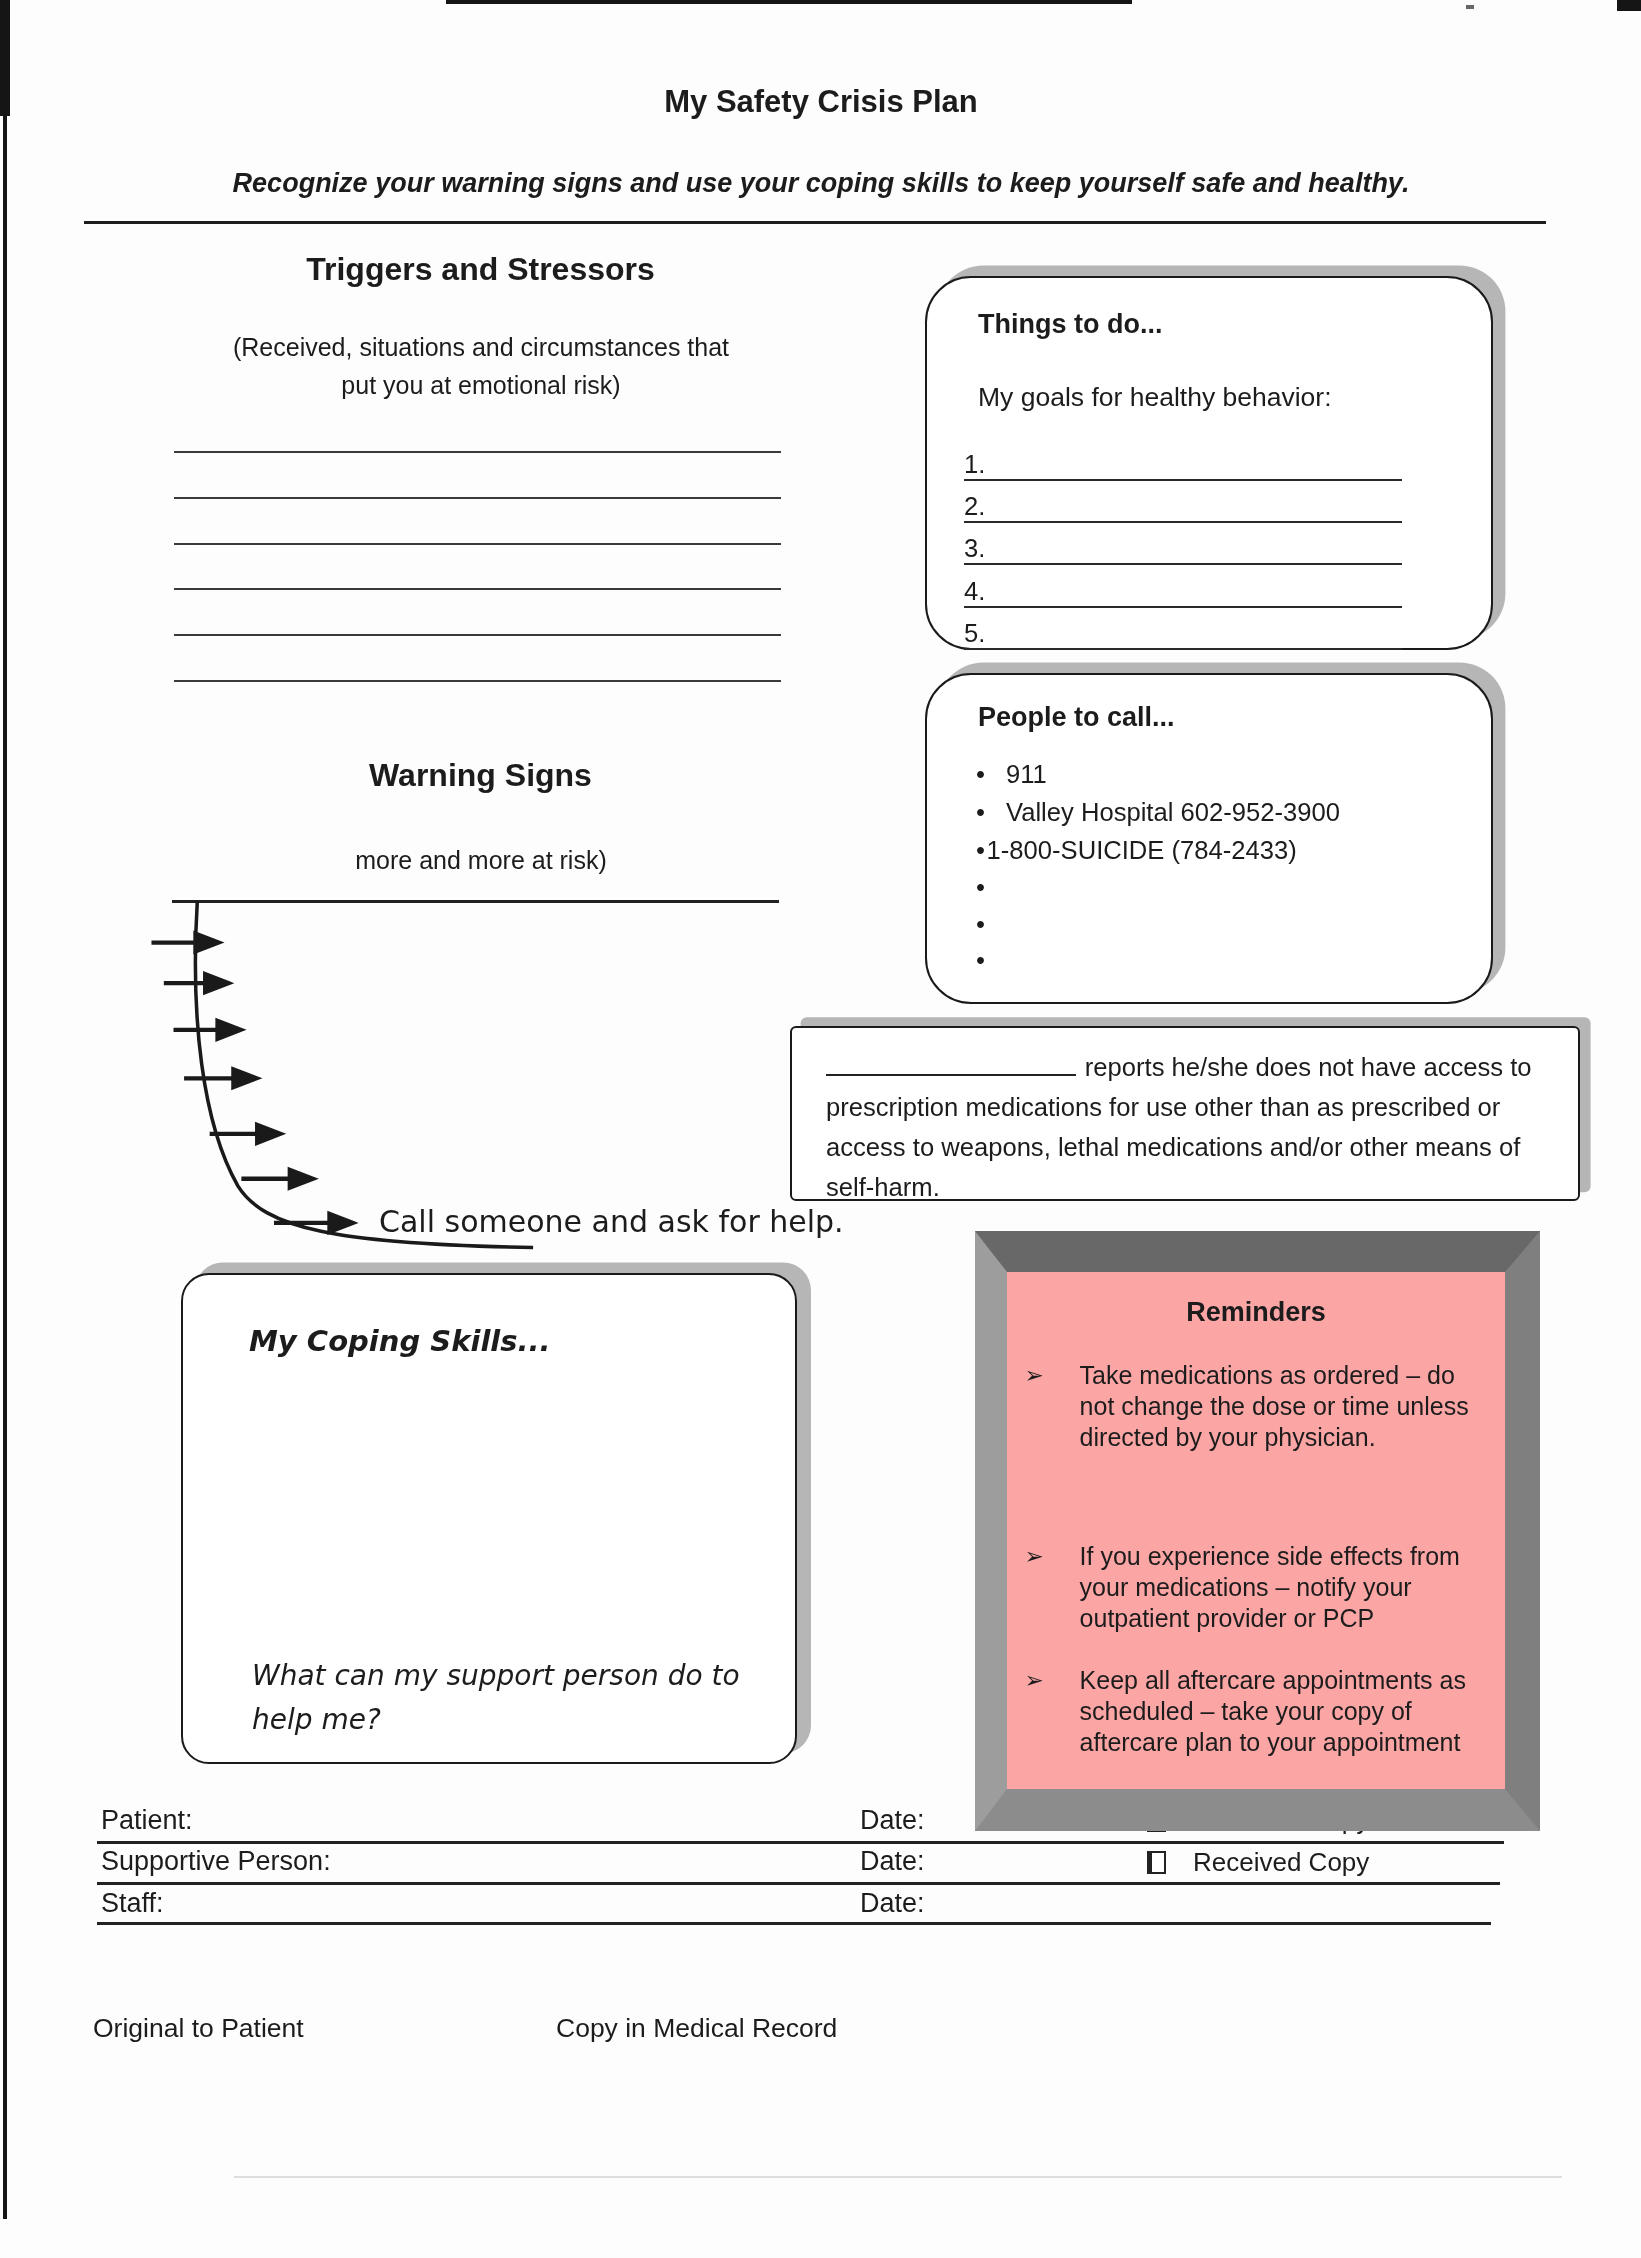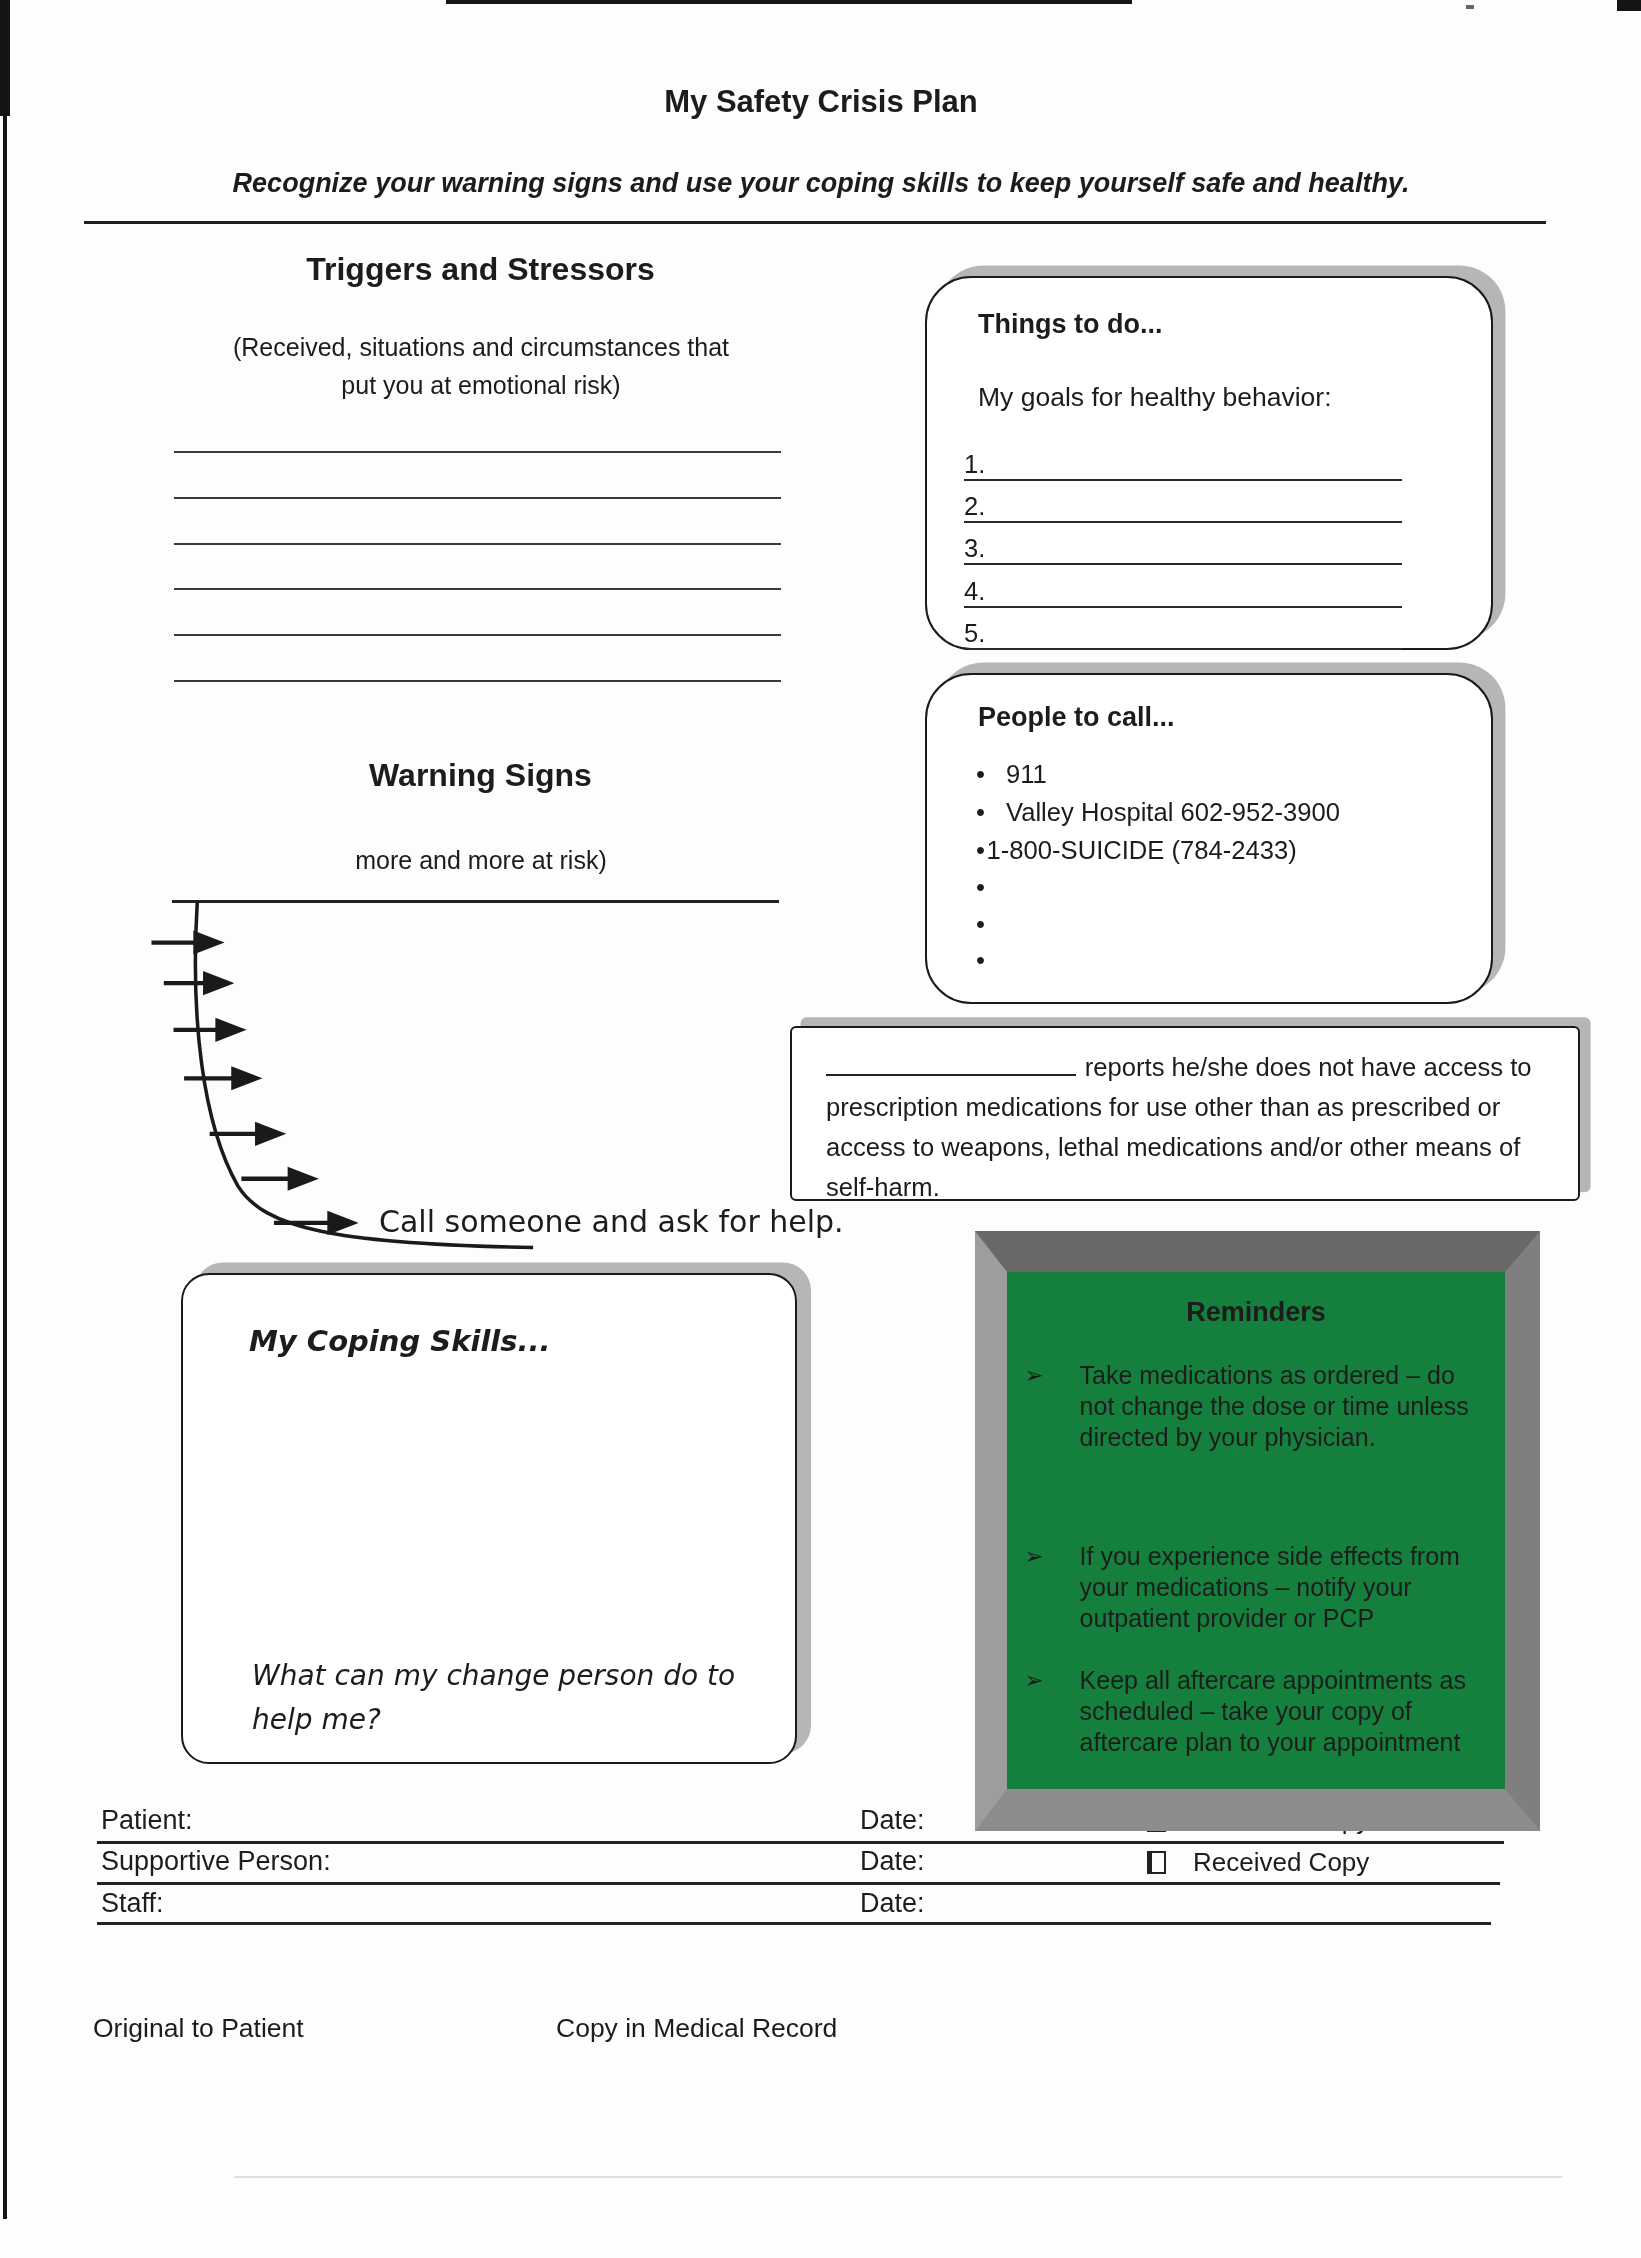--- a/index.html
+++ b/index.html
@@ -60,21 +60,21 @@
 
   .coping{left:181px;top:1273px;width:612px;height:487px;border-radius:28px;
           box-shadow:14px -10.6px 0 #b6b6b6;}
   .coping-title{left:66px;top:49px;font-size:29px;font-family:"DejaVu Sans",sans-serif;}
   .coping-p1{left:69px;top:128px;width:481px;font-size:28px;line-height:44px;font-family:"DejaVu Sans",sans-serif;}
   .coping-p2{left:69px;top:379px;width:490px;font-size:28px;line-height:44px;font-family:"DejaVu Sans",sans-serif;}
 
   .reminders{left:975px;top:1231px;width:565px;height:600px;box-sizing:border-box;
              border-style:solid;border-width:41px 35px 42px 32px;
              border-color:#686868 #7f7f7f #8c8c8c #9d9d9d;
-             background:#15803d;z-index:3;}
+             background:#fca5a5;z-index:3;}
   .rem-inner{position:relative;width:100%;height:100%;}
   .rem-title{position:absolute;left:0;top:25px;width:100%;text-align:center;font-size:27px;font-weight:bold;}
   .rem-item{position:absolute;left:17.6px;width:450px;font-size:25px;line-height:31px;}
   .rem-arrow{position:absolute;left:0;top:0;font-size:23px;}
   .rem-text{display:block;margin-left:55px;width:397px;}
 
   .sig-label{font-size:27px;}
   .sig-line{left:97px;height:2.6px;background:#222;}
   .checkbox{box-sizing:border-box;width:19.4px;height:23px;border:2.6px solid #222;border-left-width:5.3px;background:#fff;}
   .rc-text{font-size:26px;}
@@ -167,21 +167,21 @@
     <div class="abs reports-body">
       <span class="blank-ul"></span><span>reports he/she does not have access to</span><br>
       <span>prescription medications for use other than as prescribed or</span><br>
       <span>access to weapons, lethal medications and/or other means of</span><br>
       <span>self-harm.</span>
     </div>
   </div>
 
   <div class="abs rbox coping">
     <div class="abs bold italic coping-title">My Coping Skills...</div>
-    <div class="abs italic coping-p2">What can my change person do to help me?</div>
+    <div class="abs italic coping-p2">What can my support person do to help me?</div>
   </div>
 
   <div class="abs under-box checkbox" style="left:1147px;top:1809px"></div>
   <div class="abs under-box rc-text" style="left:1193px;top:1805px">Received Copy</div>
 
   <div class="abs reminders">
     <div class="rem-inner">
       <div class="rem-title">Reminders</div>
       <div class="rem-item" style="top:88px">
         <span class="rem-arrow">➢</span>

